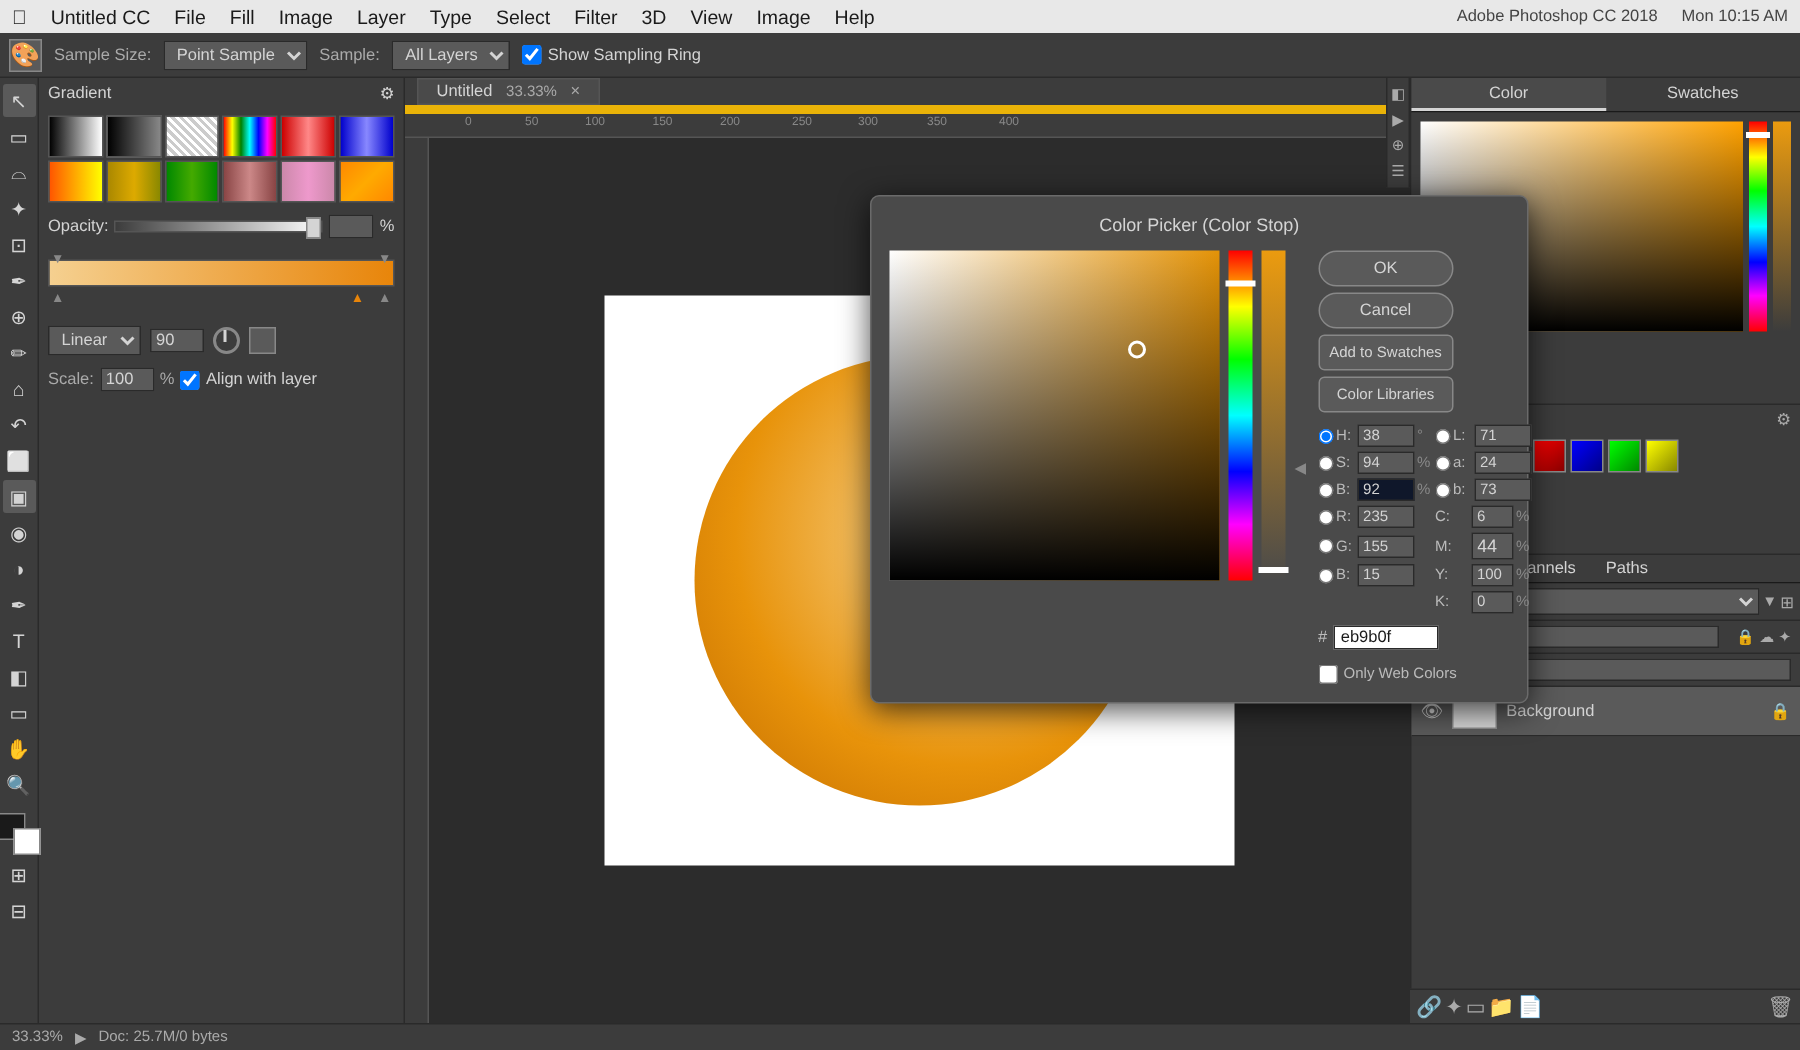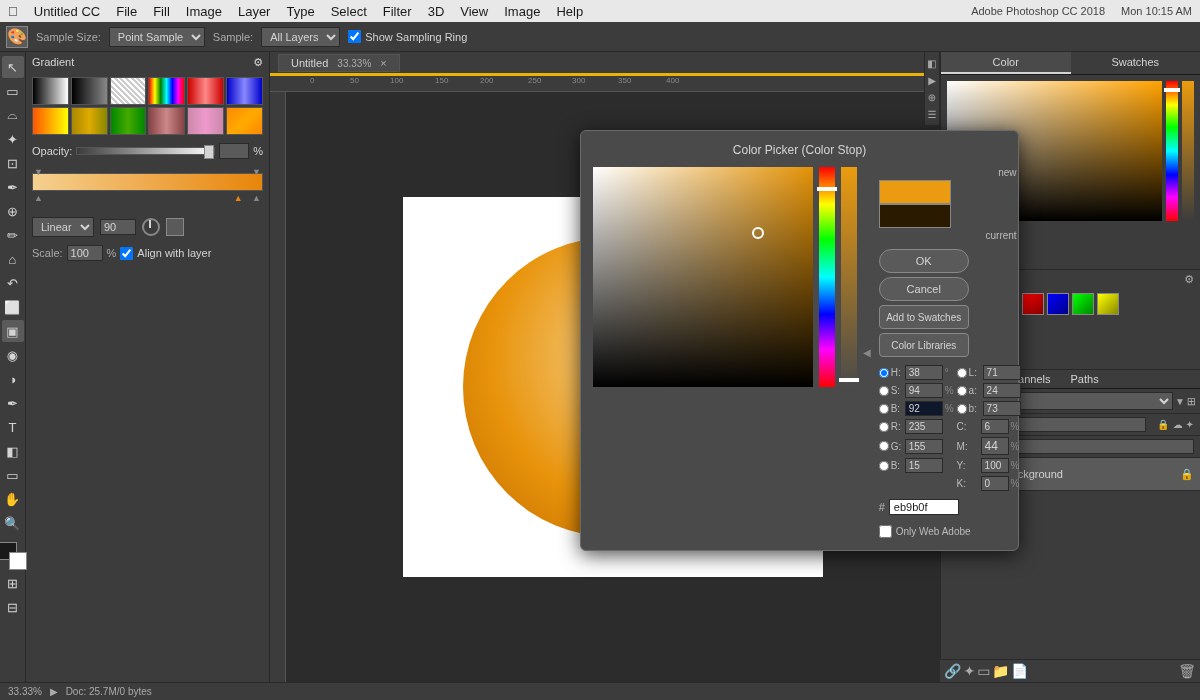--- a/index.html
+++ b/index.html
@@ -33,21 +33,21 @@
     .opacity-input { width: 40px; background: #5a5a5a; border: 1px solid #2a2a2a; color: #d4d4d4; font-size: 11px; padding: 1px 3px; }
     .gradient-bar-row { padding: 4px 6px; }
     .gradient-options { display: flex; align-items: center; gap: 6px; padding: 4px 6px; }
     .gradient-select { background: #5a5a5a; color: #d4d4d4; border: 1px solid #2a2a2a; height: 20px; font-size: 11px; padding: 0 4px; }
     .angle-input { width: 36px; background: #5a5a5a; border: 1px solid #2a2a2a; color: #d4d4d4; font-size: 11px; padding: 1px 3px; }
     .scale-row { display: flex; align-items: center; gap: 4px; padding: 4px 6px; }
     .align-checkbox { display: flex; align-items: center; gap: 4px; font-size: 11px; }
 
     
     .canvas-area { flex: 1; background: #2c2c2c; position: relative; overflow: hidden; }
-    .tab-bar { height: 24px; background: #3c3c3c; display: flex; align-items: center; padding: 0 8px; border-bottom: 3px solid #eab308; }
+    .tab-bar { height: 24px; background: #3c3c3c; display: flex; align-items: center; padding: 0 8px; border-bottom: 6px solid #eab308; }
     .tab { padding: 2px 12px; background: #4a4a4a; border: 1px solid #555; color: #d4d4d4; font-size: 11px; cursor: pointer; }
     .canvas-content { position: absolute; top: 40px; left: 16px; right: 0; bottom: 0; display: flex; align-items: center; justify-content: center; }
     .canvas-white { width: 420px; height: 380px; background: white; position: relative; }
     .canvas-circle { position: absolute; left: 50%; top: 50%; transform: translate(-50%, -50%); width: 300px; height: 300px; border-radius: 50%; background: radial-gradient(circle at 60% 40%, #f8d89a, #e8930a 60%, #c06a00 100%); }
 
     
     .right-panel { width: 260px; background: #3c3c3c; border-left: 1px solid #2a2a2a; display: flex; flex-direction: column; }
     .panel-tabs { display: flex; border-bottom: 1px solid #1a1a1a; }
     .panel-tab { flex: 1; padding: 4px 8px; text-align: center; font-size: 11px; cursor: pointer; color: #d4d4d4; background: #3c3c3c; }
     .panel-tab.active { background: #4a4a4a; border-bottom: 2px solid #d4d4d4; }
@@ -348,26 +348,20 @@
         <div style="width:16px; height:220px; position:relative; cursor:pointer;">
           <div style="width:100%; height:100%; background: linear-gradient(to bottom, #eb9b0f, rgba(235,155,15,0));"></div>
           <div style="position:absolute; left:-2px; bottom:5px; width:20px; height:4px; background:transparent; border:2px solid white;"></div>
         </div>
 
         <div style="display:flex; align-items:center; font-size:10px; color:#888;">◀</div>
       </div>
 
       <div style="display:flex; flex-direction:column; gap:4px; flex:1;">
 
-        <div style="margin-bottom:4px;">
-          <div style="font-size:10px; color:#bbb; text-align:right; padding-right:4px; margin-bottom:2px;">new</div>
-          <div style="width:72px; height:24px; background:#eb9b0f; border:1px solid #888;"></div>
-          <div style="width:72px; height:24px; background:#2a1a00; border:1px solid #888;"></div>
-          <div style="font-size:10px; color:#bbb; text-align:right; padding-right:4px; margin-top:2px;">current</div>
-        </div>
 
         <button style="width:90px; height:24px; border-radius:12px; border:1px solid #888; background:#5a5a5a; color:#d4d4d4; font-size:11px; cursor:pointer;">OK</button>
         <button style="width:90px; height:24px; border-radius:12px; border:1px solid #888; background:#5a5a5a; color:#d4d4d4; font-size:11px; cursor:pointer;">Cancel</button>
         <button style="width:90px; height:24px; border-radius:4px; border:1px solid #888; background:#5a5a5a; color:#d4d4d4; font-size:10px; cursor:pointer;">Add to Swatches</button>
         <button style="width:90px; height:24px; border-radius:4px; border:1px solid #888; background:#5a5a5a; color:#d4d4d4; font-size:10px; cursor:pointer;">Color Libraries</button>
 
         <div style="display:grid; grid-template-columns:1fr 1fr; gap:3px; font-size:10px; margin-top:4px;">
 
           <div style="display:flex; align-items:center; gap:2px;">
             <input type="radio" checked="" style="width: 10px; height: 10px;">
@@ -451,18 +445,18 @@
           </div>
         </div>
 
         <div style="display:flex; align-items:center; gap:4px; margin-top:4px;">
           <span style="color:#bbb; font-size:11px;">#</span>
           <input type="text" value="eb9b0f" style="width: 70px; background: rgb(255, 255, 255); border: 1px solid rgb(42, 42, 42); color: rgb(26, 26, 26); font-size: 11px; padding: 1px 4px;">
         </div>
 
         <div style="display:flex; align-items:center; gap:4px; margin-top:6px; font-size:10px; color:#bbb;">
           <input type="checkbox" style="">
-          <span>Only Web Adobe</span>
+          <span>Only Web Colors</span>
         </div>
       </div>
     </div>
   </div>
 </div>
 
 </body></html>

